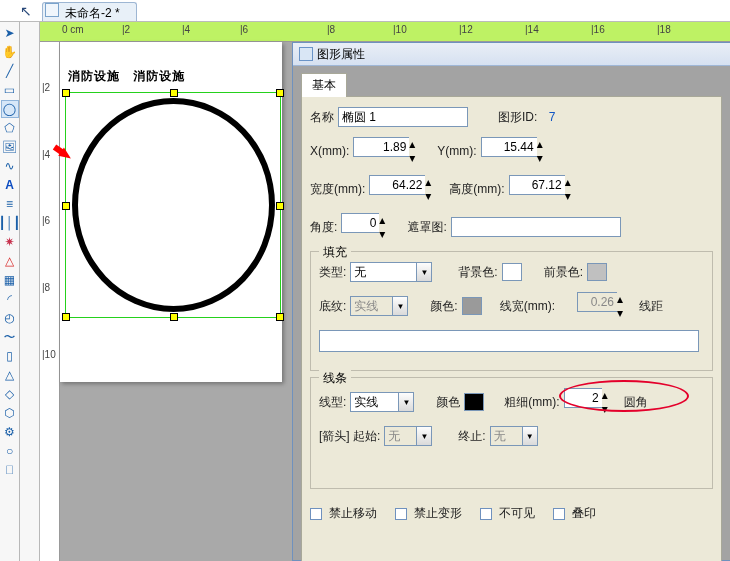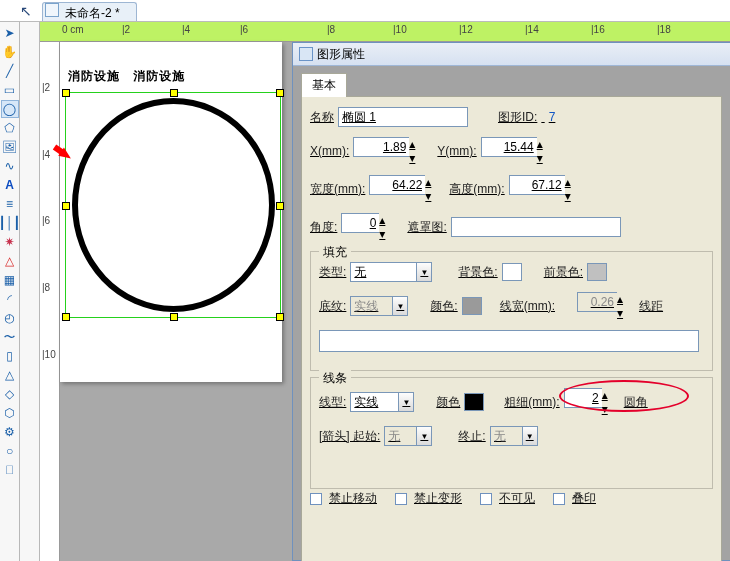--- a/index.html
+++ b/index.html
@@ -33,21 +33,21 @@
   .circle { position:absolute; left:12px; top:56px; width:203px; height:214px; border:6px solid #000; border-radius:50%; background:#fff;}
   .red-arrow { position:absolute; left:0px; top:108px; width:0; height:0; border-left:12px solid #f00; border-top:5px solid transparent; border-bottom:5px solid transparent; transform:rotate(35deg);}
   .red-arrow::after{content:"";position:absolute;left:-20px;top:-3px;width:10px;height:6px;background:#f00;}
 
   
   .panel { position:absolute; left:292px; top:42px; right:0; bottom:0; background:#a3a3a3; border:1px solid #6f91be; border-right:none;}
   .panel-title { height:23px; background:linear-gradient(#e9eef6,#d6e1f1); border-bottom:1px solid #9fb7d7; display:flex; align-items:center; padding-left:6px; gap:4px;}
   .panel-title .picon{width:14px;height:14px;border:1px solid #6a94c8;background:#d9e6f5;}
   .panel-tab { margin:6px 0 0 8px; display:inline-block; padding:3px 10px; background:#fff; border:1px solid #a8a899; border-bottom:none; position:relative; top:1px; z-index:2;}
   .panel-body { margin:0 8px 8px 8px; border:1px solid #a8a899; background:#ece9d8; padding:10px 8px 8px 8px; height:470px;}
-  .row { display:flex; align-items:center; margin-bottom:10px; gap:4px;text-decoration:underline;}
+  .row { display:flex; align-items:center; margin-bottom:10px; gap:4px;}
   .row label { color:#222;}
   .inp { height:20px; border:1px solid #7a97b8; background:#fff; padding:0 3px; }
   .inp.ro { background:#ece9d8; color:#888;}
   .spinbox{display:flex;flex-direction:column;}
   .fieldset { border:1px solid #bfbcae; background:#ece9d8; padding:10px 8px 6px 8px; margin-top:6px; position:relative;}
   .fieldset > .legend { position:absolute; left:8px; top:-8px; background:#ece9d8; padding:0 4px;}
   .swatch { width:20px; height:18px; border:1px solid #7a97b8; display:inline-block;}
   .combo { display:inline-flex; }
   .combo .inp{border-right:none;}
   .combo .dd{width:16px;height:20px;border:1px solid #7a97b8;background:linear-gradient(#fdfdfd,#dadada);display:flex;align-items:center;justify-content:center;font-size:8px;}
@@ -277,21 +277,21 @@
         <span style="width:18px"></span>
         <label>终止:</label>
         <div class="combo">
             <input class="inp ro" style="width: 32px;" disabled="" value="无">
             <div class="dd">▼</div>
           </div>
       </div>
       <div class="red-oval" style="left:248px;top:2px;width:130px;height:32px"></div>
     </div>
 
-    <div class="row" style="margin-top:1px">
+    <div class="row" style="margin-top:16px">
       <span class="chk"></span>
         <label>禁止移动</label>
       <span style="width:10px"></span>
       <span class="chk"></span>
         <label>禁止变形</label>
       <span style="width:10px"></span>
       <span class="chk"></span>
         <label>不可见</label>
       <span style="width:10px"></span>
       <span class="chk"></span>

